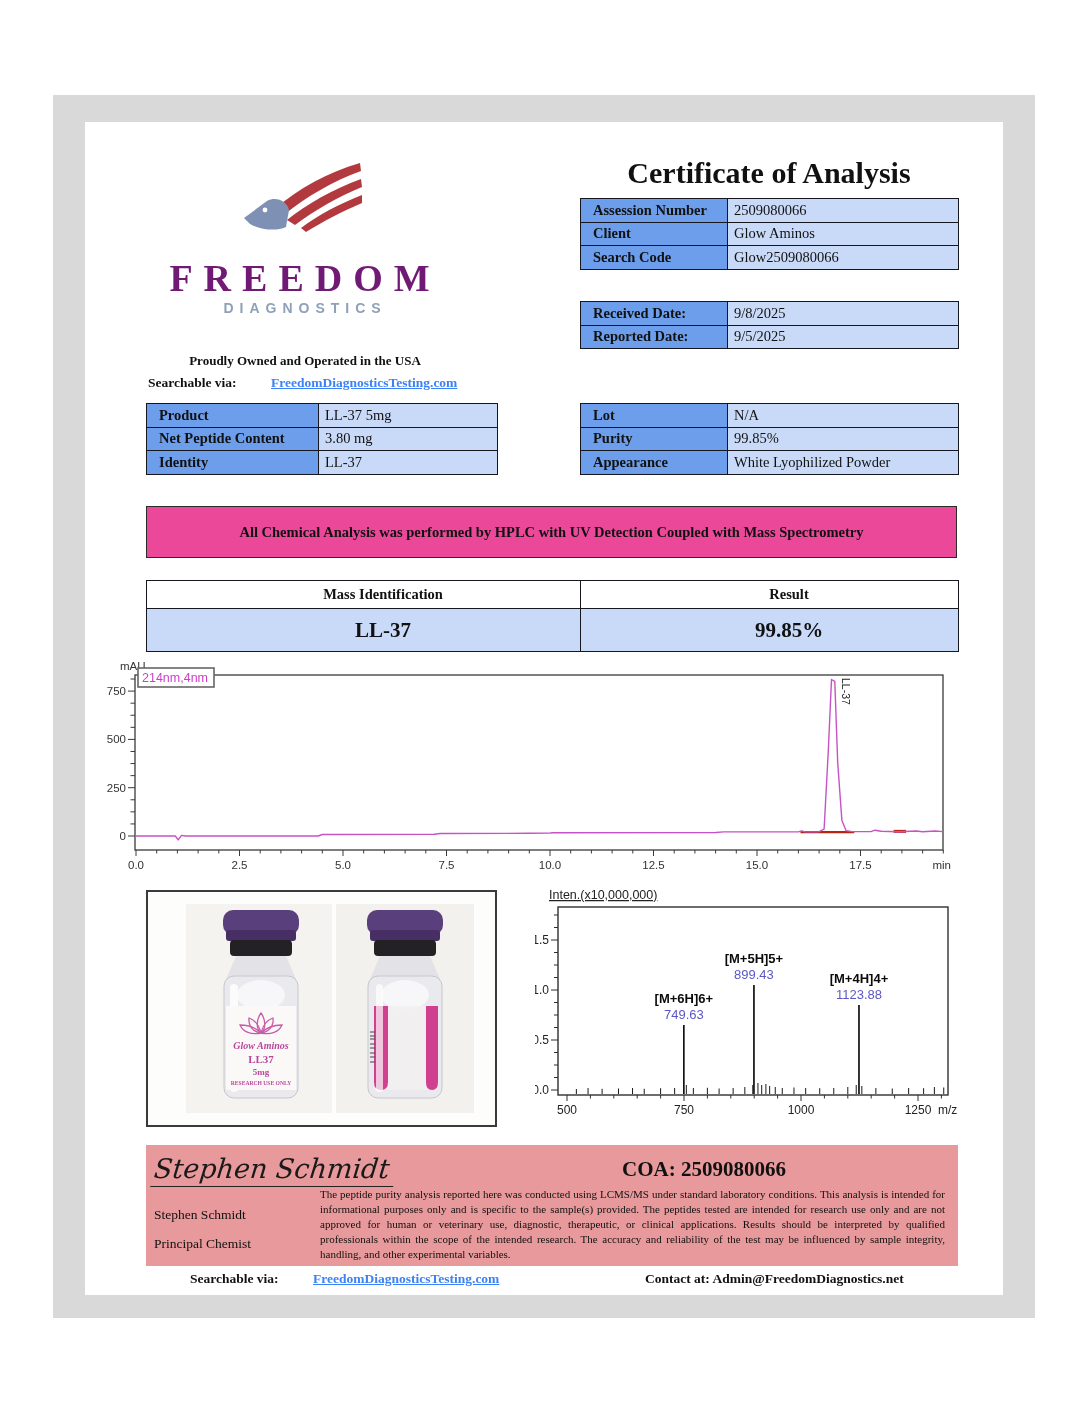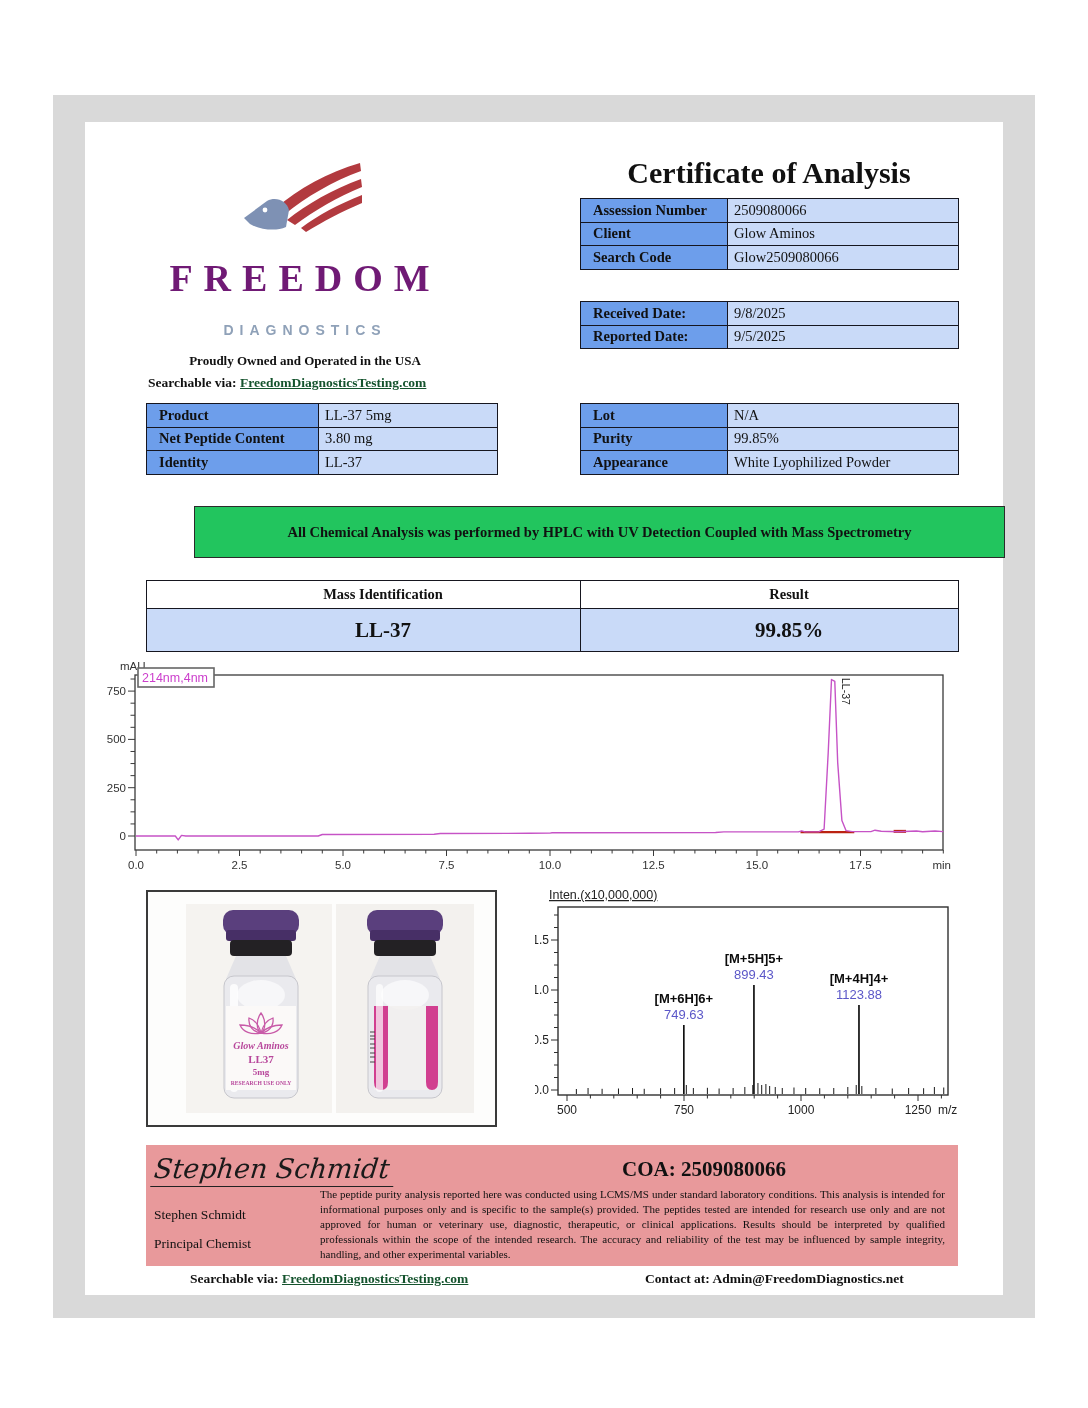--- a/index.html
+++ b/index.html
@@ -6,35 +6,35 @@
   body{width:1088px;height:1408px;background:#ffffff;position:relative;
        font-family:"Liberation Serif", serif;color:#111;}
   .frame{position:absolute;left:53px;top:95px;width:982px;height:1223px;background:#d9d9d9;}
   .page{position:absolute;left:85px;top:122px;width:918px;height:1173px;background:#ffffff;}
   .abs{position:absolute;}
 
   
   .brand-name{font-family:Liberation Serif, serif;font-weight:700;font-size:38px;
               letter-spacing:11px;color:#701a75;text-align:center;width:300px;}
   .brand-sub{font-family:"Liberation Sans",sans-serif;font-weight:700;font-size:14px;
-             letter-spacing:6px;color:#8fa1b8;text-align:center;width:300px;margin-top:22px;}
+             letter-spacing:6px;color:#8fa1b8;text-align:center;width:300px;}
   .tagline{font-weight:700;font-size:13px;text-align:center;width:330px;}
   .search-line{font-weight:700;font-size:13.5px;}
-  a.doclink{color:#14532d;text-decoration:underline;font-weight:700;}
+  a.doclink{color:#3b82f6;text-decoration:underline;font-weight:700;margin-left:31px;}
 
   .page-title{font-weight:700;font-size:30px;text-align:center;width:378px;}
 
   table.kv{border-collapse:collapse;position:absolute;table-layout:fixed;}
   table.kv td{border:1.6px solid #16161f;height:22.5px;padding:0 6px;font-size:14.5px;
               vertical-align:middle;overflow:hidden;white-space:nowrap;}
   table.kv td.key{background:#6d9eeb;font-weight:700;padding-left:12px;}
   table.kv td.val{background:#c9daf8;}
 
-  .banner{background:#22c55e;border:1.6px solid #2b2b2b;display:flex;align-items:center;
-          justify-content:center;font-weight:700;font-size:14.5px;text-align:center;margin-left:48px;}
+  .banner{background:#ec4899;border:1.6px solid #2b2b2b;display:flex;align-items:center;
+          justify-content:center;font-weight:700;font-size:14.5px;text-align:center;}
 
   table.mass{border-collapse:collapse;position:absolute;table-layout:fixed;}
   table.mass td{border:1.8px solid #16161f;text-align:center;vertical-align:middle;padding-left:40px;}
   table.mass td.hd{background:#ffffff;font-weight:700;font-size:14.5px;height:25px;}
   table.mass td.res{background:#c9daf8;font-weight:700;font-size:21px;height:40px;}
 
   .photo-box{border:2px solid #3a3a3a;background:#fdfdfc;}
   .sig-band{background:#e8999b;}
   .sig-script{font-family:"DejaVu Serif",serif;font-style:italic;font-size:27px;color:#1a1a1a;
               border-bottom:1.6px solid #222;padding:0 6px 2px 2px;display:inline-block;

